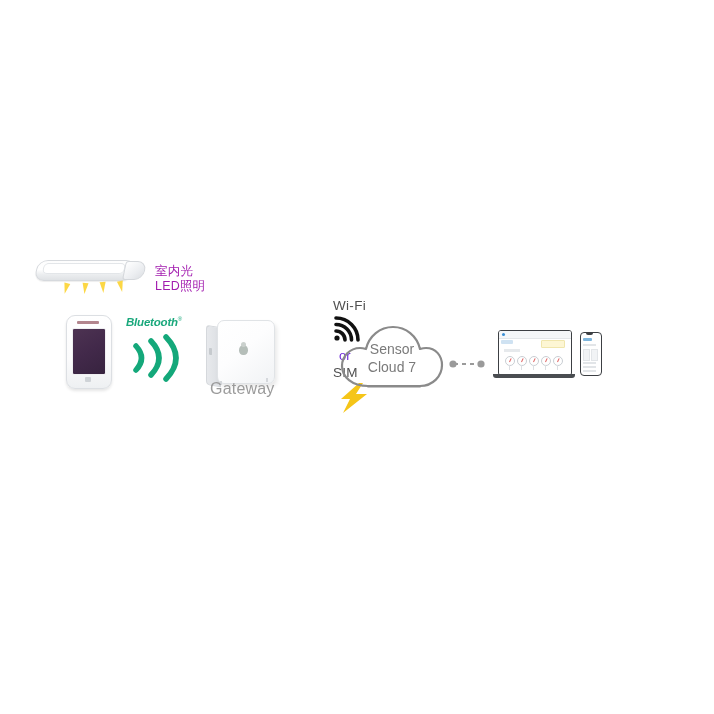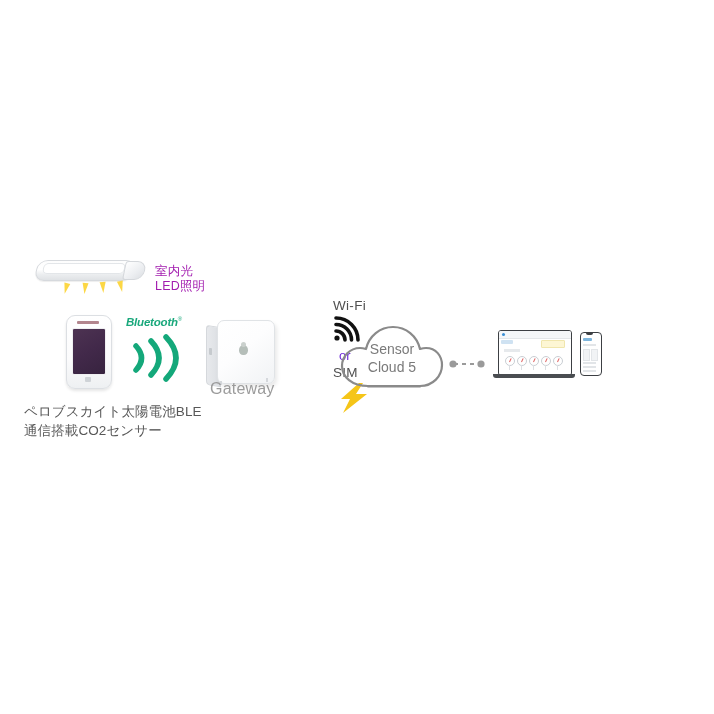--- a/index.html
+++ b/index.html
@@ -375,22 +375,20 @@
   <div class="jp-label" id="led-label">室内光
 LED照明</div>
 
   <div class="abs" id="co2-sensor">
     <div class="dev-body"></div>
     <div class="dev-brand"></div>
     <div class="dev-panel"></div>
     <div class="dev-btn"></div>
   </div>
 
-  <div class="jp-caption" id="sensor-caption">ペロブスカイト太陽電池BLE
-通信搭載CO2センサー</div>
 
   <div class="abs" id="bluetooth">
     <div class="bt-word"><span>Bluetooth</span><span class="bt-reg">®</span></div>
     <svg id="bt-waves" width="60" height="48" viewBox="0 0 60 48">
       <path d="M6 12 Q17 24 6 36" stroke="#14a87a" stroke-width="5.5" fill="none" stroke-linecap="round"></path>
       <path d="M21 7 Q37 24 21 41" stroke="#14a87a" stroke-width="5.5" fill="none" stroke-linecap="round"></path>
       <path d="M36 3 Q56 24 36 45" stroke="#14a87a" stroke-width="5.5" fill="none" stroke-linecap="round"></path>
     </svg>
   </div>
 
@@ -426,21 +424,21 @@
                C4 36 12 28 22 28
                C24 28 26 28.4 28 29
                C31 16 42 7 55 7
                C68 7 79 16 82 29
                C84 28.4 86 28 88 28
                C98 28 104 36 104 45
                C104 56 95 66 82 66 Z" fill="none" stroke="#8a8a8a" stroke-width="2.2" stroke-linejoin="round"></path>
       <line x1="30" y1="66.5" x2="82" y2="66.5" stroke="#8a8a8a" stroke-width="2.2" stroke-linecap="round"></line>
     </svg>
     <div id="cloud-text">Sensor
-Cloud 5</div>
+Cloud 7</div>
   </div>
 
   <div class="abs" id="connector">
     <svg width="44" height="12" viewBox="0 0 44 12">
       <line x1="7" y1="6" x2="33" y2="6" stroke="#9a9a9a" stroke-width="1.8" stroke-dasharray="4 4"></line>
       <circle cx="6" cy="6" r="3.6" fill="#9a9a9a"></circle>
       <circle cx="34" cy="6" r="3.6" fill="#9a9a9a"></circle>
     </svg>
   </div>
 

